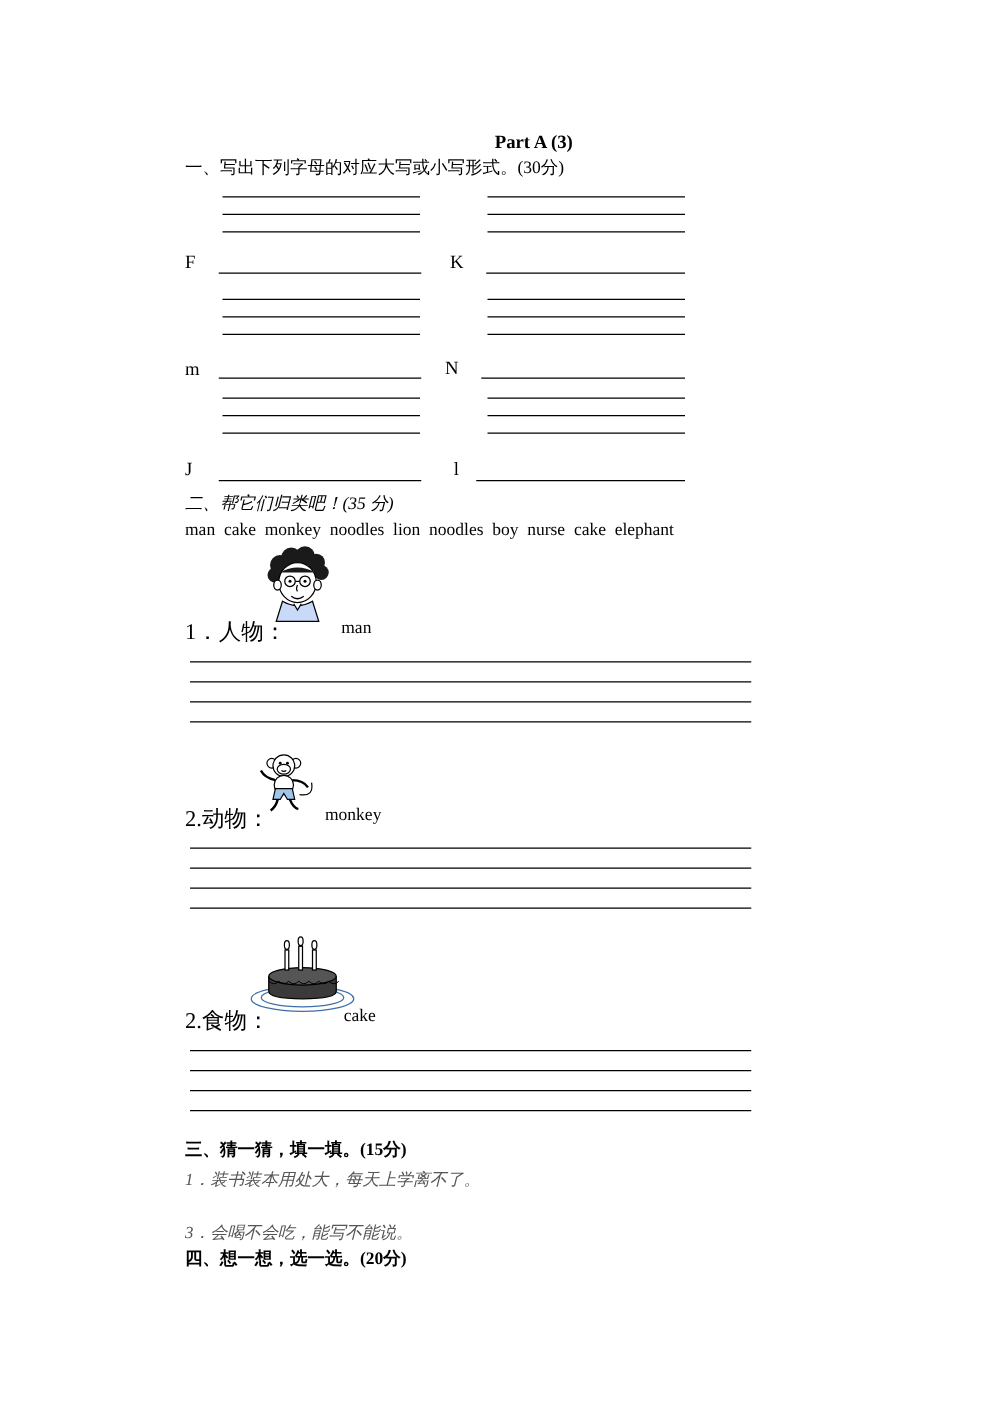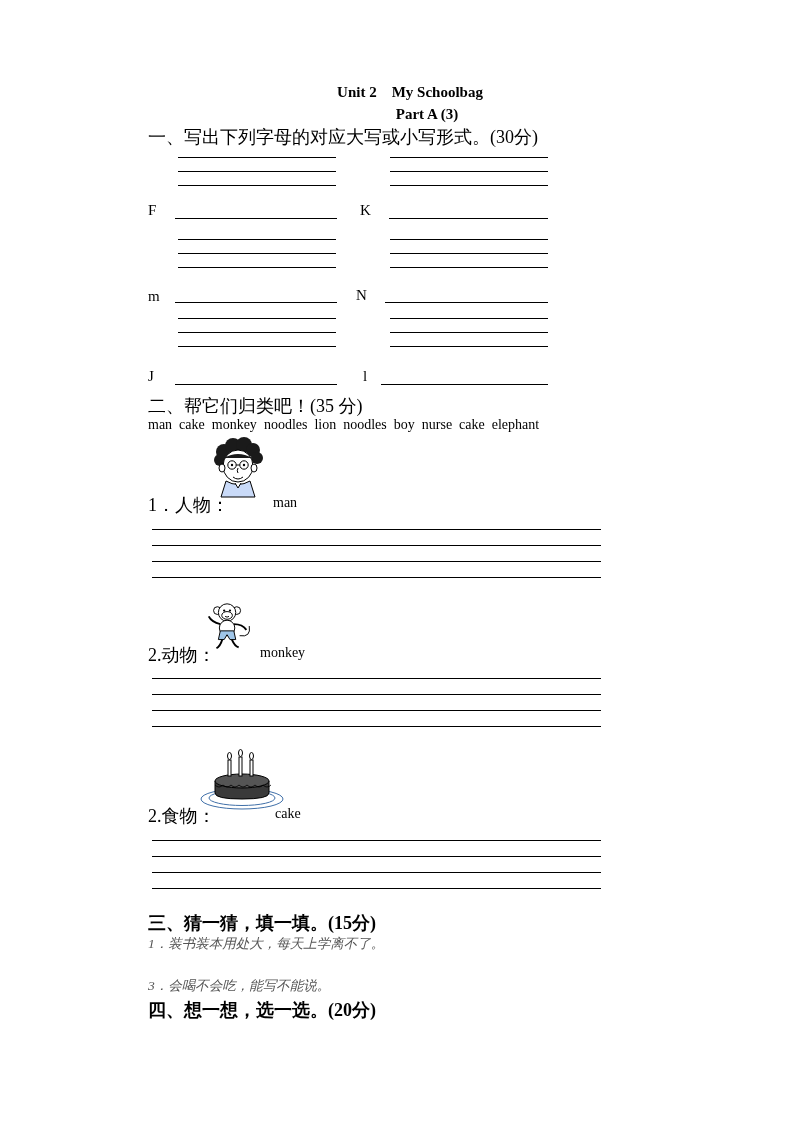--- a/index.html
+++ b/index.html
@@ -1,35 +1,34 @@
 <!DOCTYPE html>
 <html><head>
 <meta charset="utf-8">
 <style>
   html,body{margin:0;padding:0;background:#ffffff;}
   .page{position:relative;width:793px;height:1122px;background:#fff;
         font-family:"Liberation Serif","DejaVu Serif",serif;color:#000;overflow:hidden;}
   .abs{position:absolute;}
   .hline{position:absolute;height:1px;background:#000;}
   .title{font-weight:bold;font-size:15px;text-align:center;line-height:1.2;}
-  .heading{font-size:18px;line-height:1.2;white-space:nowrap;}
+  .heading{font-size:14px;line-height:1.2;white-space:nowrap;}
   .bold{font-weight:bold;}
   .letter{font-size:15px;line-height:1;}
   .label{font-size:18px;line-height:1.2;white-space:nowrap;}
   .example{font-size:14px;line-height:1.2;}
   .riddle{font-size:13.5px;line-height:1.2;color:#555;white-space:nowrap;font-style:italic;}
   .wordbank{display:flex;gap:7px;font-size:14px;line-height:1.2;}
   .illus svg{display:block;}
 </style>
 </head>
 <body>
 
 <div class="page">
 
-  <div class="abs title" style="left:30px;top:83px;width:760px;">Unit 2　My Schoolbag</div>
   <div class="abs title" style="left:47px;top:105px;width:760px;">Part A (3)</div>
 
   <div class="abs heading" style="left:148px;top:127px;">一、写出下列字母的对应大写或小写形式。(30分)</div>
 
   <div class="hline" style="left:178px;top:157px;width:158px;"></div>
   <div class="hline" style="left:178px;top:171px;width:158px;"></div>
   <div class="hline" style="left:178px;top:185px;width:158px;"></div>
   <div class="hline" style="left:390px;top:157px;width:158px;"></div>
   <div class="hline" style="left:390px;top:171px;width:158px;"></div>
   <div class="hline" style="left:390px;top:185px;width:158px;"></div>
@@ -56,21 +55,21 @@
   <div class="hline" style="left:178px;top:346px;width:158px;"></div>
   <div class="hline" style="left:390px;top:318px;width:158px;"></div>
   <div class="hline" style="left:390px;top:332px;width:158px;"></div>
   <div class="hline" style="left:390px;top:346px;width:158px;"></div>
 
   <span class="abs letter" style="left:148px;top:369px;">J</span>
   <div class="hline" style="left:175px;top:384px;width:162px;"></div>
   <span class="abs letter" style="left:363px;top:369px;">l</span>
   <div class="hline" style="left:381px;top:384px;width:167px;"></div>
 
-  <div class="abs heading" style="left:148px;top:396px;">二、帮它们归类吧！(35 分)</div>
+  <div class="abs heading" style="left:148px;top:396px;font-style:italic;">二、帮它们归类吧！(35 分)</div>
 
   <div class="abs wordbank" style="left:148px;top:417px;">
     <span>man</span>
     <span>cake</span>
     <span>monkey</span>
     <span>noodles</span>
     <span>lion</span>
     <span>noodles</span>
     <span>boy</span>
     <span>nurse</span>

